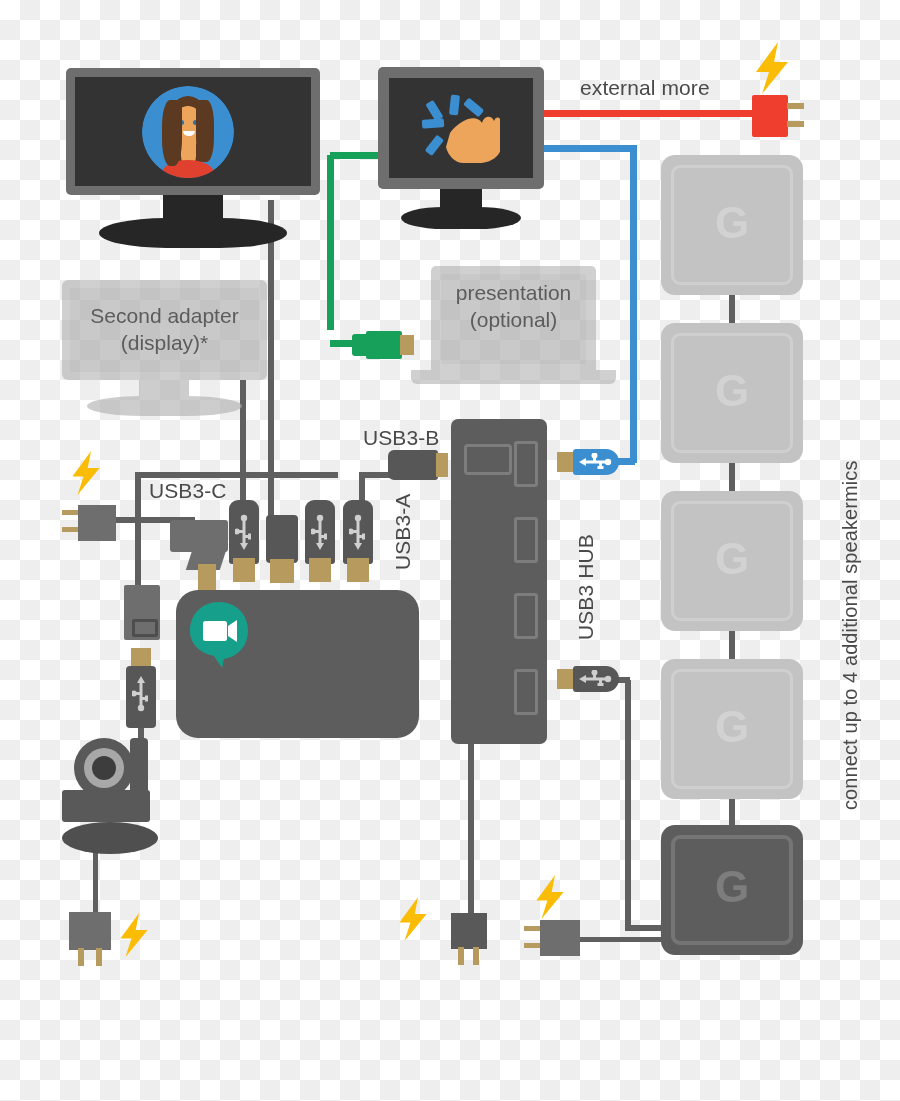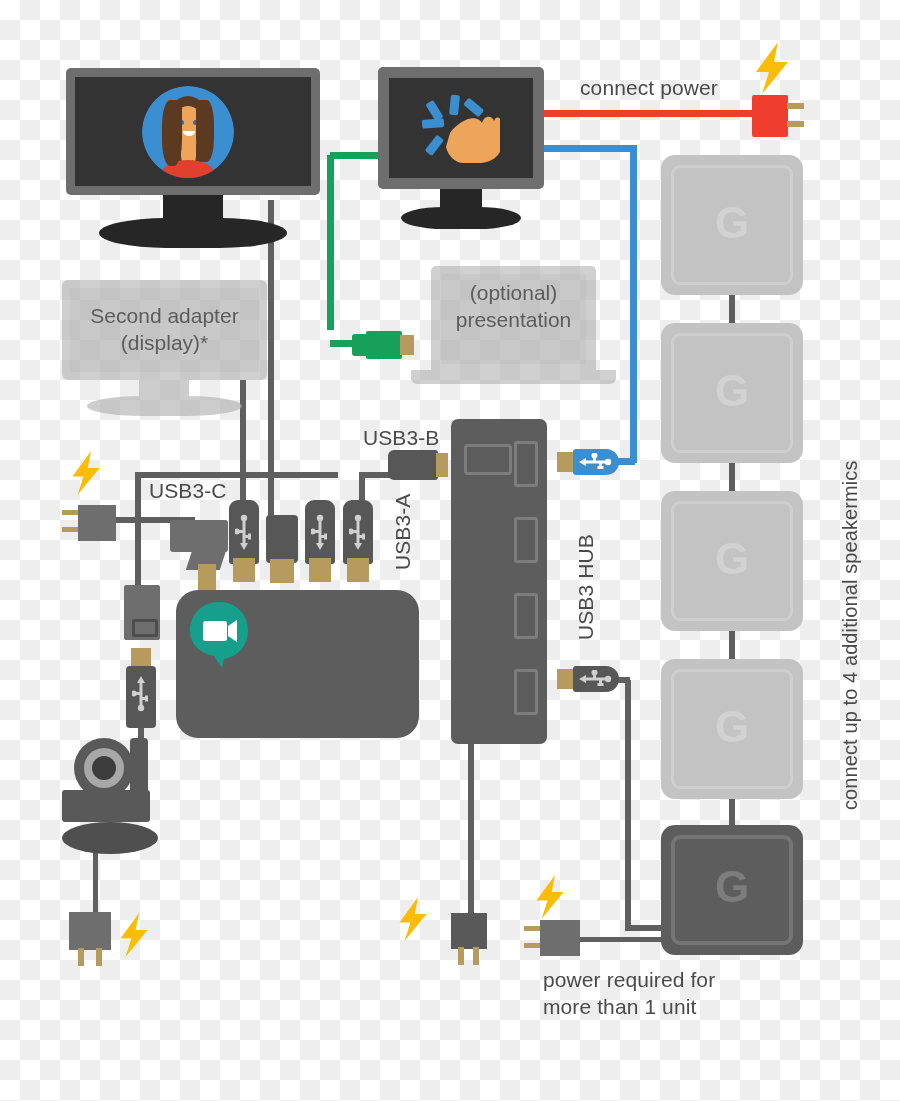--- a/index.html
+++ b/index.html
@@ -164,21 +164,21 @@
         <rect x="2" y="26" width="22" height="9" rx="2" transform="rotate(-4 13 30)"></rect>
         <rect x="10" y="8" width="9" height="20" rx="2" transform="rotate(-32 14 18)"></rect>
         <rect x="30" y="2" width="9" height="20" rx="2" transform="rotate(6 34 12)"></rect>
         <rect x="44" y="10" width="20" height="9" rx="2" transform="rotate(40 54 14)"></rect>
         <rect x="10" y="42" width="9" height="20" rx="2" transform="rotate(38 14 52)"></rect>
       </g>
       <path d="M30 40 C34 34 42 28 48 26 C54 24 60 26 62 30 C64 22 72 22 74 28 C76 22 82 24 82 32 L82 50 C82 62 72 70 58 70 L44 70 C34 70 28 62 26 54 Z" fill="#eda55c"></path>
     </svg>
   </div>
 
-  <div class="label abs" style="left:580px;top:75px;">connect power</div>
+  <div class="label abs" style="left:580px;top:75px;">external more</div>
   <svg class="bolt" style="left:752px;top:42px;" width="40" height="52" viewBox="0 0 40 52">
     <polygon points="26,0 4,30 17,30 10,52 36,20 22,20" fill="#fbbc05"></polygon>
   </svg>
   <div class="abs" style="left:752px;top:95px;width:52px;height:42px;">
     <div style="position:absolute;left:0;top:0;width:36px;height:42px;background:#ef3d2e;border-radius:2px;"></div>
     <div class="prong" style="left:35px;top:8px;width:17px;height:6px;"></div>
     <div class="prong" style="left:35px;top:26px;width:17px;height:6px;"></div>
   </div>
 
   <div class="abs" style="left:62px;top:280px;width:205px;height:135px;opacity:.62;">
@@ -191,22 +191,22 @@
     <div>Second adapter</div>
     <div>(display)*</div>
   </div>
 
   <div class="abs" style="left:411px;top:266px;width:205px;height:124px;opacity:.62;">
     <div class="lap-screen" style="left:20px;top:0;width:165px;height:105px;"></div>
     <div class="lap-inner" style="left:30px;top:8px;width:145px;height:90px;"></div>
     <div class="lap-base" style="left:0;top:104px;width:205px;height:14px;"></div>
   </div>
   <div class="ghost-label abs" style="left:411px;top:280px;width:205px;">
+    <div>presentation</div>
     <div>(optional)</div>
-    <div>presentation</div>
   </div>
 
   <div class="abs" style="left:352px;top:331px;width:62px;height:28px;">
     <div style="position:absolute;left:0;top:3px;width:16px;height:22px;background:#17a05a;border-radius:3px 0 0 3px;"></div>
     <div style="position:absolute;left:14px;top:0;width:36px;height:28px;background:#17a05a;border-radius:2px;"></div>
     <div class="usb-tip" style="left:48px;top:4px;width:14px;height:20px;"></div>
   </div>
 
   <div class="abs" style="left:557px;top:449px;width:70px;height:26px;">
     <div class="usb-tip" style="left:0;top:3px;width:18px;height:20px;"></div>
@@ -410,19 +410,15 @@
 
   <svg class="bolt" style="left:533px;top:874px;" width="34" height="46" viewBox="0 0 40 52">
     <polygon points="26,0 4,30 17,30 10,52 36,20 22,20" fill="#fbbc05"></polygon>
   </svg>
   <div class="abs" style="left:524px;top:920px;width:58px;height:38px;">
     <div class="prong" style="left:0;top:6px;width:18px;height:5px;"></div>
     <div class="prong" style="left:0;top:23px;width:18px;height:5px;"></div>
     <div class="plug-box" style="left:16px;top:0;width:40px;height:36px;"></div>
   </div>
 
-  <div class="label abs" style="left:543px;top:966px;line-height:1.3;">
-    <div>power required for</div>
-    <div>more than 1 unit</div>
-  </div>
 
 
 </div>
 
 </body></html>

